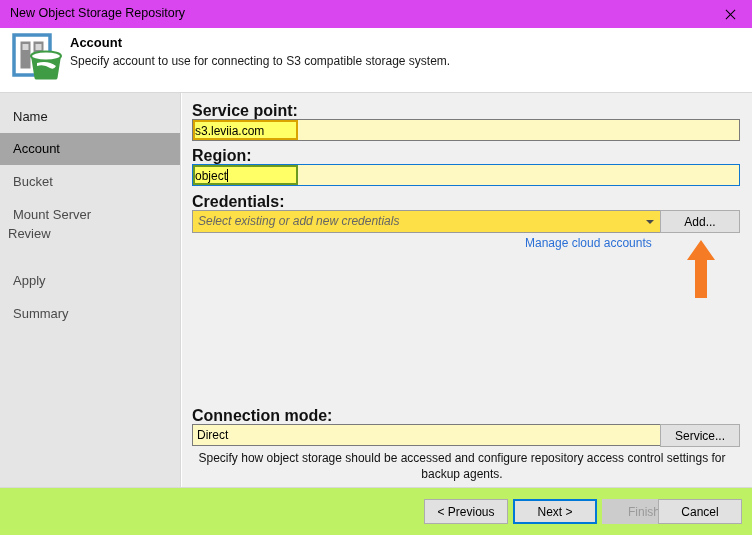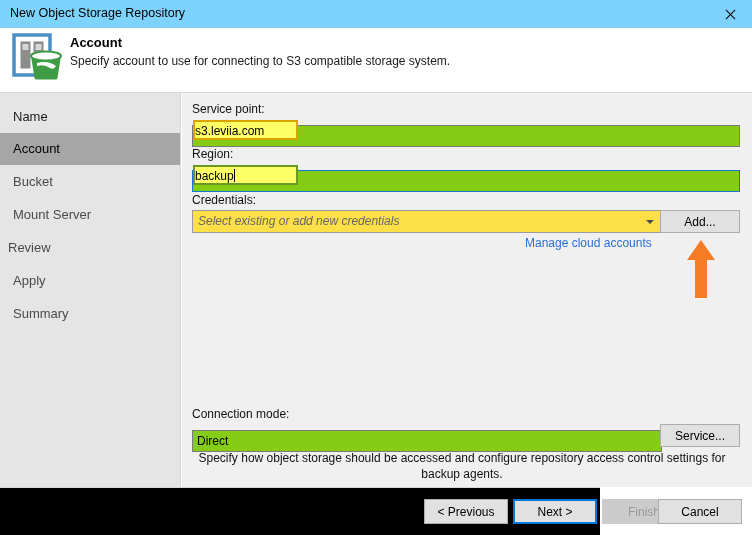--- a/index.html
+++ b/index.html
@@ -21,21 +21,21 @@
     width: 752px;
     height: 535px;
     background: #ffffff;
   }
 
   
   .titlebar {
     position: absolute;
     left: 0; top: 0;
     width: 752px; height: 28px;
-    background: #7dd3fc;
+    background: #d946ef;
   }
   .titlebar-text {
     position: absolute;
     left: 10px; top: 6px;
     font-size: 12.5px;
     color: #000000;
     white-space: nowrap;
   }
   .close-btn {
     position: absolute;
@@ -118,38 +118,38 @@
   
   .content {
     position: absolute;
     left: 182px; top: 93px;
     width: 570px; height: 394px;
     background: #f0f0f0;
   }
 
   .field-label {
     position: absolute;
-    font-size: 12px;
+    font-size: 16px;
     color: #111;
     white-space: nowrap;
+    font-weight: bold;
   }
 
   .textbox {
     position: absolute;
     box-sizing: border-box;
-    background: #84cc16;
+    background: #fef9c3;
     border: 1px solid #7a7a7a;
     height: 22px;
     line-height: 20px;
     font-size: 12px;
     padding-left: 4px;
     color: #000;
     overflow: hidden;
     white-space: nowrap;
-    margin-top: 6px;
   }
   .textbox.focused { border: 1px solid #0f77d4; }
 
   
   .hl {
     position: absolute;
     background: #ffff66;
     box-sizing: border-box;
     font-size: 12px;
     line-height: 18px;
@@ -236,22 +236,22 @@
   .arrow {
     position: absolute;
     left: 686px; top: 240px;
     width: 30px; height: 58px;
   }
 
   
   .footer {
     position: absolute;
     left: 0; top: 487px;
-    width: 600px; height: 48px;
-    background: #000000;
+    width: 752px; height: 48px;
+    background: #bef264;
     border-top: 1px solid #d8d8d8;
     box-sizing: border-box;
   }
 </style>
 </head>
 <body>
 
 <div id="app">
 
   <div class="titlebar">
@@ -276,35 +276,35 @@
     </div>
     <div class="header-title">Account</div>
     <div class="header-sub">Specify account to use for connecting to S3 compatible storage system.</div>
   </div>
 
   <div class="sidebar">
     <div class="side-item first" style="top:8px;">Name</div>
     <div class="side-item active" style="top:40px;">Account</div>
     <div class="side-item" style="top:73px;">Bucket</div>
     <div class="side-item" style="top:106px;">Mount Server</div>
-    <div class="side-item" style="top:139px;padding-left:8px;">Review</div>
+    <div class="side-item" style="top:125px;padding-left:8px;">Review</div>
     <div class="side-item" style="top:205px;">Summary</div>
     <div class="side-item" style="top:172px;">Apply</div>
   </div>
 
   <div class="content">
 
     <div class="field-label" style="left:10px; top:9px;">Service point:</div>
     <div class="textbox" style="left:10px; top:26px; width:548px;"></div>
     <div class="hl amber" style="left:11px; top:27px; width:105px; height:20px;">s3.leviia.com</div>
 
     <div class="field-label" style="left:10px; top:54px;">Region:</div>
     <div class="textbox focused" style="left:10px; top:71px; width:548px;"></div>
     <div class="hl green" style="left:11px; top:72px; width:105px; height:20px;">
-      <span>backup</span><span class="caret"></span>
+      <span>object</span><span class="caret"></span>
     </div>
 
     <div class="field-label" style="left:10px; top:100px;">Credentials:</div>
     <div class="combobox" style="left:10px; top:117px; width:470px;">
       <span>Select existing or add new credentials</span>
       <span class="combo-arrow"></span>
     </div>
     <div class="btn" style="left:478px; top:117px; width:80px; height:23px;text-align:center;">Add...</div>
     <div class="link" style="left:343px; top:143px;">Manage cloud accounts</div>
 

